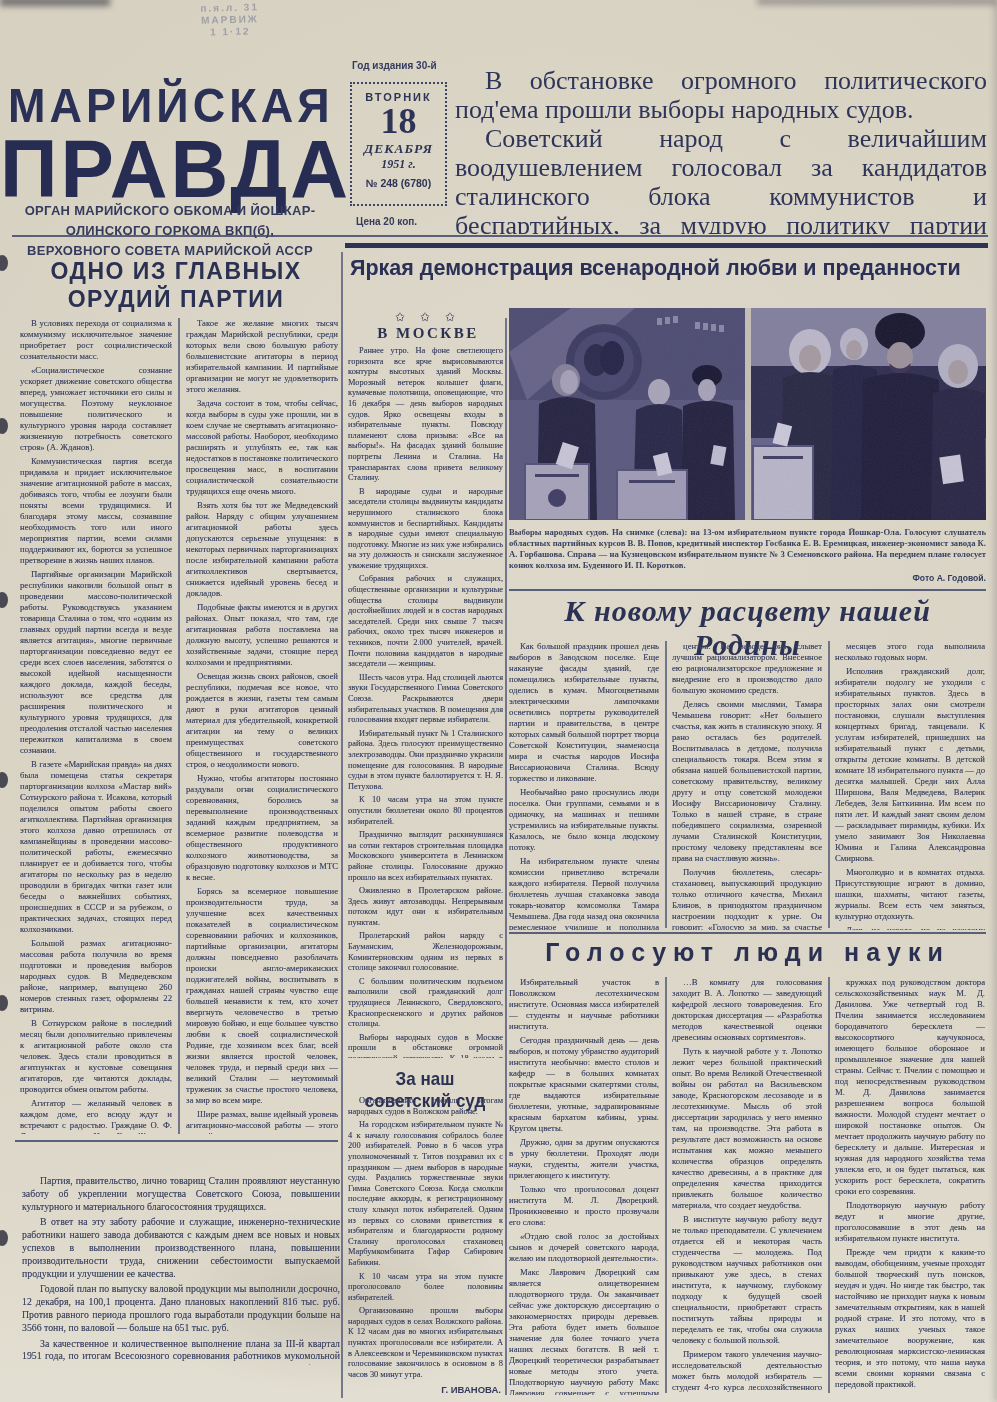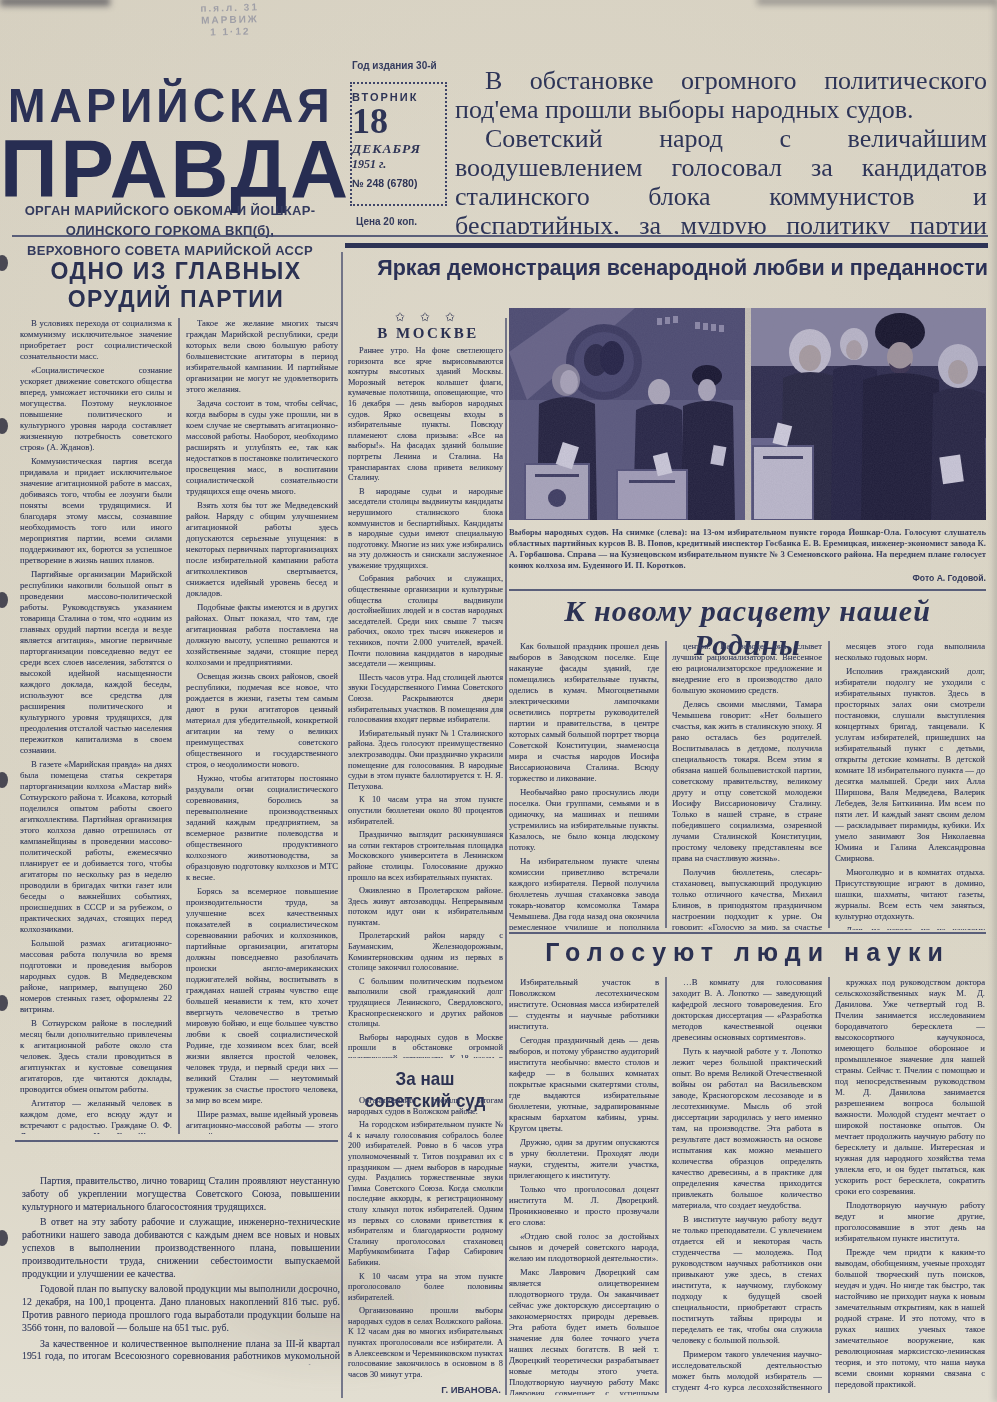--- a/index.html
+++ b/index.html
@@ -21,32 +21,32 @@
   .bar{background:#2d3355;}
   
   .slogan{font-style:italic;font-weight:700;font-size:16px;color:#333a5c;letter-spacing:1px;white-space:nowrap;}
   .title1{font-family:"Liberation Sans",sans-serif;font-weight:800;font-size:45px;line-height:1;
     letter-spacing:4px;color:#2b3156;text-align:center;transform:scaleY(1.08);}
   .title2{font-family:"Liberation Sans",sans-serif;font-weight:800;font-size:80px;line-height:.95;
     letter-spacing:3px;color:#272d52;text-align:center;transform:scaleY(1.02);}
   .organ{font-family:"Liberation Sans",sans-serif;font-weight:700;font-size:13px;line-height:1.55;
     text-align:center;color:#343b5e;letter-spacing:.3px;}
   .edyear,.price{font-family:"Liberation Sans",sans-serif;font-weight:700;font-size:10px;color:#343b5e;}
-  .datebox{border:2.5px dotted #3e4468;color:#2e3456;padding-top:7px;box-sizing:border-box;}
+  .datebox{border:2.5px dotted #3e4468;text-align:center;color:#2e3456;padding-top:7px;box-sizing:border-box;}
   .d-week{font-family:"Liberation Sans",sans-serif;font-weight:700;font-size:11px;letter-spacing:2px;}
   .d-day{font-weight:700;font-size:36px;line-height:1.05;}
   .d-month{font-style:italic;font-weight:700;font-size:13.5px;letter-spacing:1px;}
   .d-year{font-style:italic;font-weight:700;font-size:12px;}
   .d-num{font-family:"Liberation Sans",sans-serif;font-weight:700;font-size:10.5px;margin-top:5px;}
   .lead p{margin:0;font-size:26px;line-height:29px;text-align:justify;text-indent:30px;color:#2e3558;}
   
   .h-left{font-family:"Liberation Sans",sans-serif;font-weight:800;font-size:23px;line-height:1.22;
     letter-spacing:1.5px;text-align:center;color:#2b3152;}
   .h-center{font-family:"Liberation Sans",sans-serif;font-weight:700;font-size:21.5px;line-height:1.3;
-    text-align:right;color:#2b3156;}
+    text-align:left;color:#2b3156;}
   .h-flourish{font-style:italic;font-weight:800;font-size:30px;text-align:center;color:#2c3254;letter-spacing:1px;}
   .h-science{font-family:"Liberation Sans",sans-serif;font-weight:700;font-size:25px;letter-spacing:7px;
     text-align:center;color:#2b3152;}
   .h-court{font-family:"Liberation Sans",sans-serif;font-weight:700;font-size:18.5px;text-align:center;
     color:#2b3152;transform:scaleX(.92);}
   .h-mill{font-family:"Liberation Sans",sans-serif;font-weight:700;font-size:17px;text-align:center;color:#2b3152;letter-spacing:.5px;}
   .h-moscow{font-weight:800;font-size:15px;letter-spacing:2.5px;text-align:center;color:#2b3152;}
   .stars{font-size:12px;text-align:center;color:#2b3152;letter-spacing:6px;}
   
   .col{overflow:hidden;}

